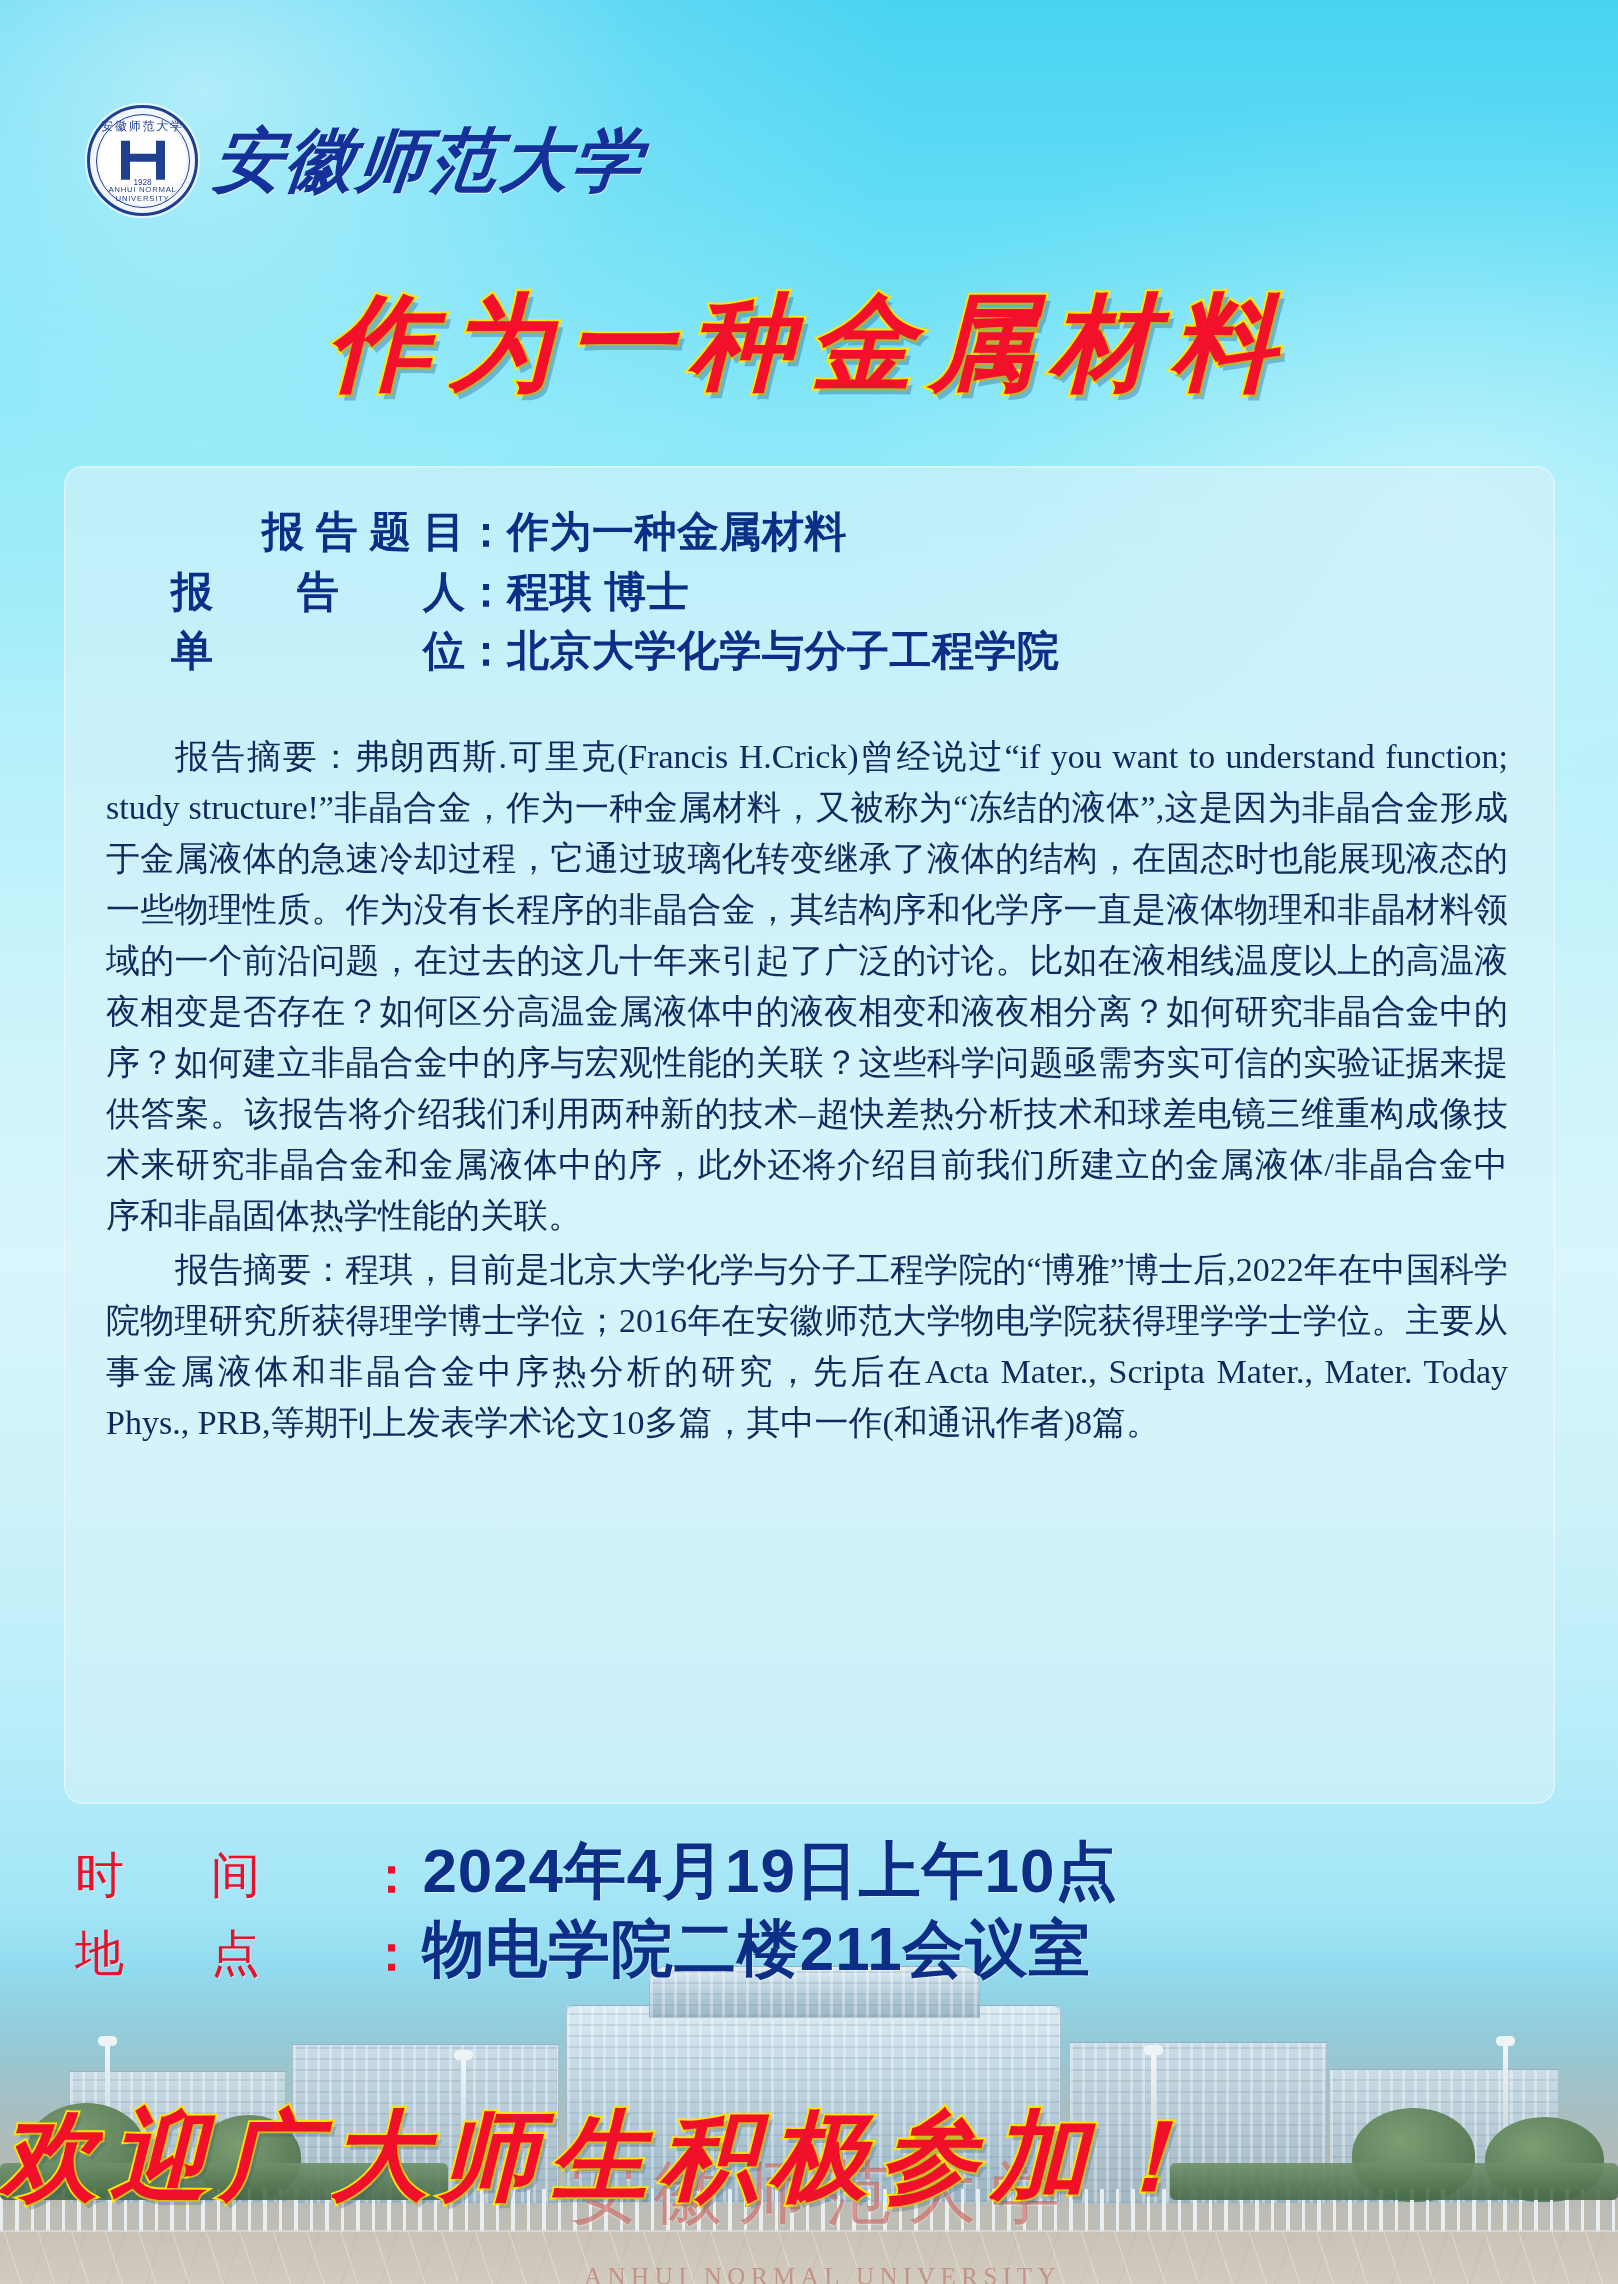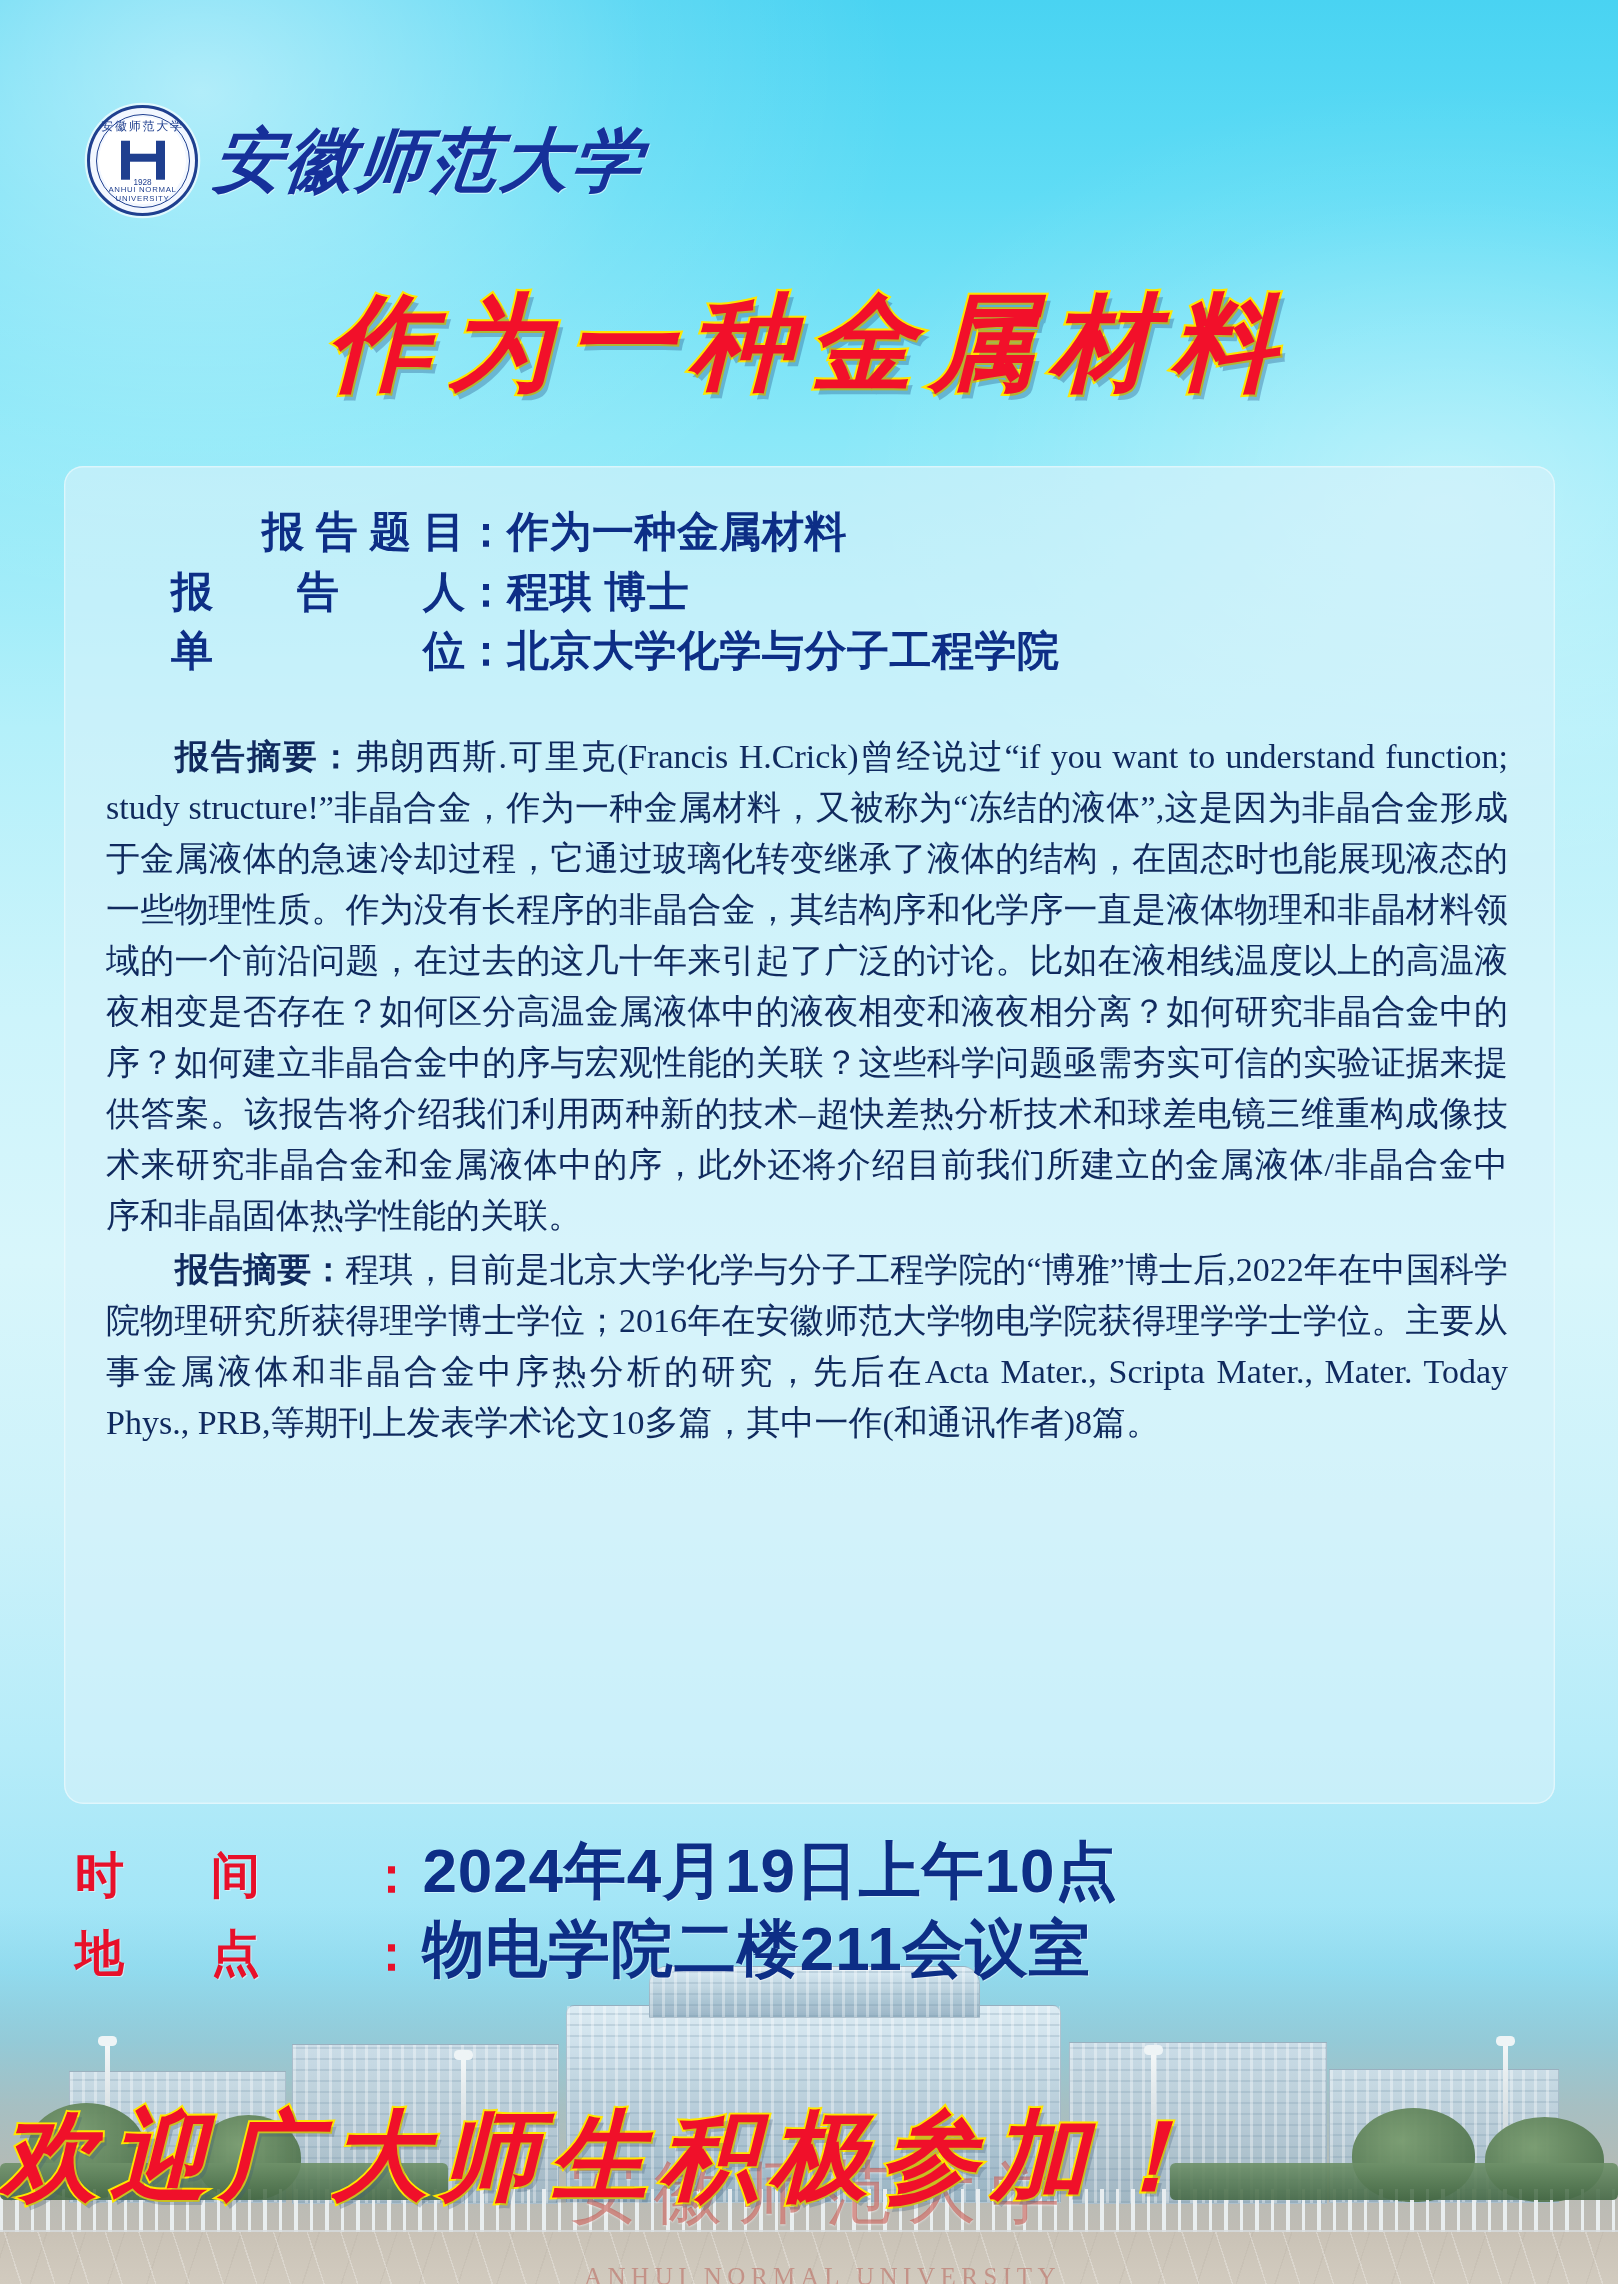--- a/index.html
+++ b/index.html
@@ -313,40 +313,40 @@
     line-height: 1.50;
     color: #102a5e;
     text-align: justify;
     text-justify: inter-character;
   }
   .body-text p {
     margin: 0 0 2.7px 0;
     text-indent: 69px;
   }
   .body-text .lead {
-    font-weight: bold;
+    font-weight: normal;
     margin-top: 32px;
   }
 
   
   .tp {
     position: absolute;
     left: 75px;
     top: 1832px;
     width: 1370px;
   }
   .tp-row {
     display: flex;
     align-items: baseline;
     white-space: nowrap;
     line-height: 1.26;
   }
   .tp-label {
     font-family: "Liberation Sans", sans-serif;
-    font-weight: bold;
+    font-weight: normal;
     font-size: 49px;
     color: #e8102a;
     letter-spacing: 19px;
     width: 292px;
     display: inline-block;
     text-shadow: 0.9px 0.9px 0 rgba(255,255,255,0.5);
   }
   .tp-colon {
     font-family: "Liberation Sans", sans-serif;
     font-weight: bold;

